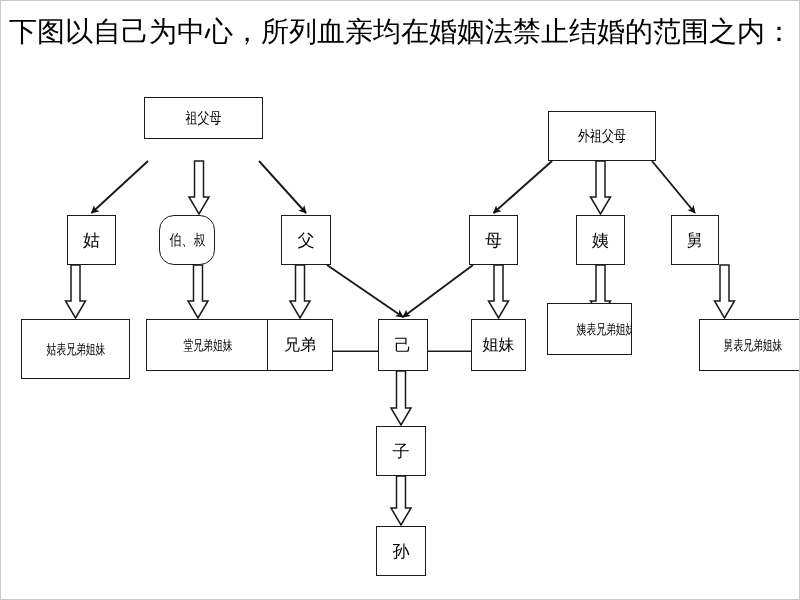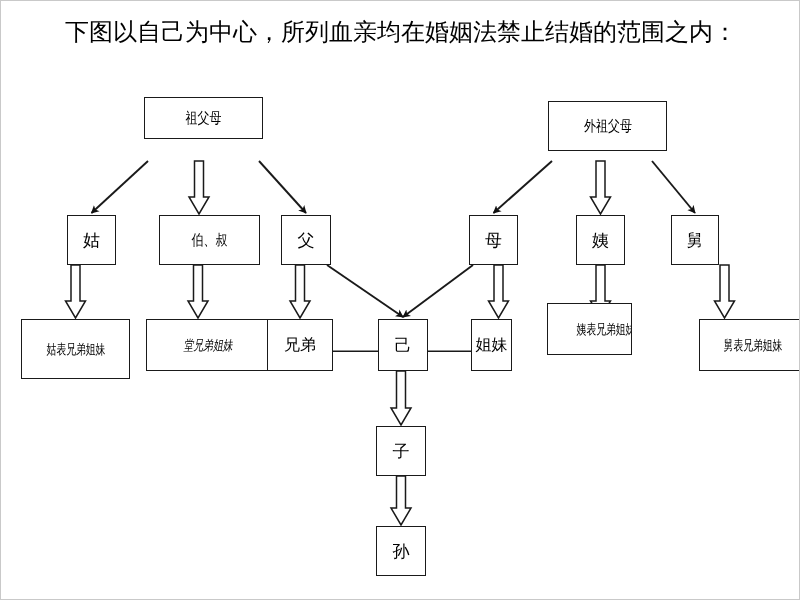--- a/index.html
+++ b/index.html
@@ -19,21 +19,21 @@
     box-sizing: border-box;
     border: 1px solid #c9c9c9;
   }
   #title {
     position: absolute;
     left: 0;
     top: 14px;
     width: 800px;
     text-align: center;
     font-family: "DejaVu Serif", "Liberation Serif", serif;
-    font-size: 24px;
+    font-size: 28px;
     line-height: 34px;
     color: #000000;
     white-space: nowrap;
     letter-spacing: 0px;
   }
   #canvas {
     position: absolute;
     left: 0;
     top: 0;
     width: 800px;
@@ -101,54 +101,54 @@
     <g id="plain-edges" stroke="#1a1a1a" stroke-width="1.5" fill="none">
         <line x1="332" y1="350.24" x2="377" y2="350.24"></line>
         <line x1="427" y1="350.24" x2="470" y2="350.24"></line>
       </g>
   </svg>
 
   <div id="nodes">
       <div class="node n-small cond2" style="left: 143px; top: 96px; width: 119px; height: 42px;">
         <span class="lbl">祖父母</span>
       </div>
-      <div class="node n-small cond2" style="left: 547px; top: 100px; width: 119px; height: 50px;">
+      <div class="node n-small cond2" style="left: 547px; top: 110px; width: 108px; height: 50px;">
         <span class="lbl">外祖父母</span>
       </div>
       <div class="node n-big" style="left: 66px; top: 214px; width: 49px; height: 50px;">
         <span class="lbl">姑</span>
       </div>
-      <div class="node n-small cond2" style="left: 158px; top: 214px; width: 101px; height: 50px;">
+      <div class="node n-small cond2" style="left: 158px; top: 214px; width: 56px; height: 50px; border-radius: 15px;">
         <span class="lbl">伯、叔</span>
       </div>
       <div class="node n-big" style="left: 280px; top: 214px; width: 50px; height: 50px;">
         <span class="lbl">父</span>
       </div>
       <div class="node n-big" style="left: 468px; top: 214px; width: 49px; height: 50px;">
         <span class="lbl">母</span>
       </div>
       <div class="node n-big" style="left: 575px; top: 214px; width: 49px; height: 50px;">
         <span class="lbl">姨</span>
       </div>
       <div class="node n-big" style="left: 670px; top: 214px; width: 48px; height: 50px;">
         <span class="lbl">舅</span>
       </div>
       <div class="node n-tiny cond" style="left: 20px; top: 318px; width: 109px; height: 60px;">
         <span class="lbl">姑表兄弟姐妹</span>
       </div>
-      <div class="node n-tiny cond" style="left: 145px; top: 318px; width: 124px; height: 52px; font-style: italic;">
+      <div class="node n-tiny cond" style="left: 145px; top: 318px; width: 124px; height: 52px;">
         <span class="lbl">堂兄弟姐妹</span>
       </div>
       <div class="node n-mid" style="left: 266px; top: 318px; width: 66px; height: 52px;">
         <span class="lbl">兄弟</span>
       </div>
       <div class="node n-big" style="left: 377px; top: 318px; width: 50px; height: 52px;">
         <span class="lbl">己</span>
       </div>
-      <div class="node n-mid" style="left: 470px; top: 318px; width: 41px; height: 52px;">
+      <div class="node n-mid" style="left: 470px; top: 318px; width: 55px; height: 52px;">
         <span class="lbl">姐妹</span>
       </div>
       <div class="node n-tiny cond" style="left: 546px; top: 302px; width: 85px; height: 52px; padding-left: 32px;">
         <span class="lbl">姨表兄弟姐妹</span>
       </div>
       <div class="node n-tiny cond" style="left: 670px; top: 318px; width: 107px; height: 52px; margin-left: 28px;">
         <span class="lbl">舅表兄弟姐妹</span>
       </div>
       <div class="node n-big" style="left: 375px; top: 425px; width: 50px; height: 50px;">
         <span class="lbl">子</span>

